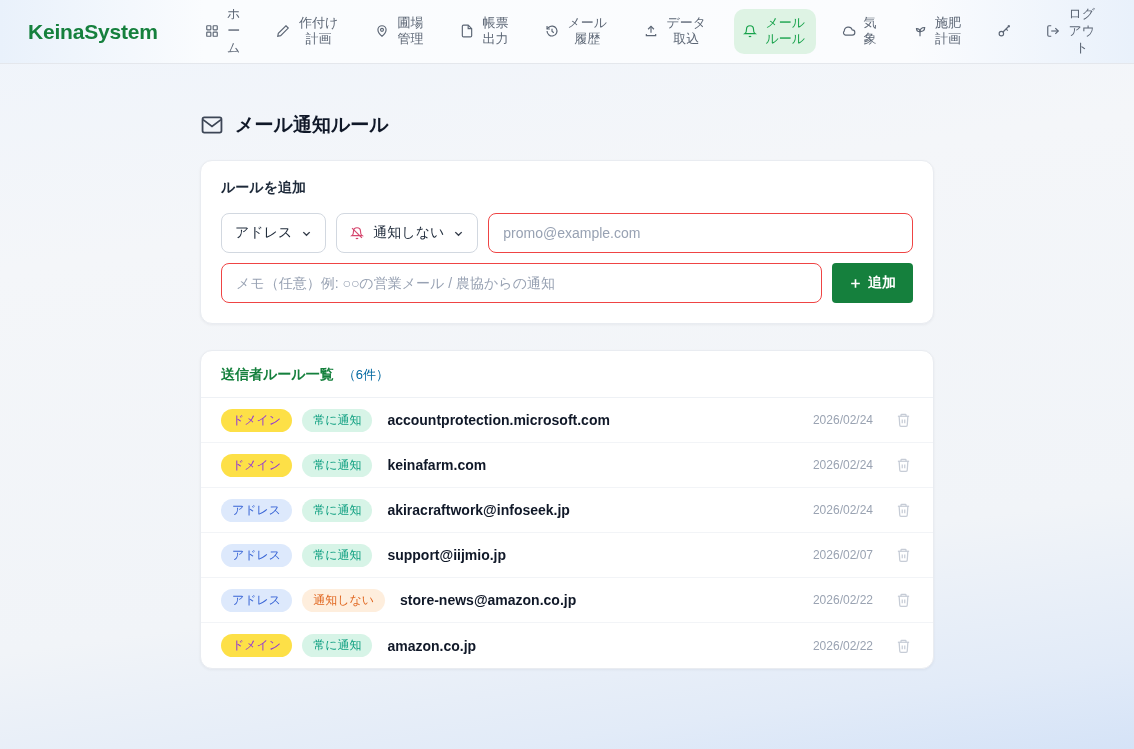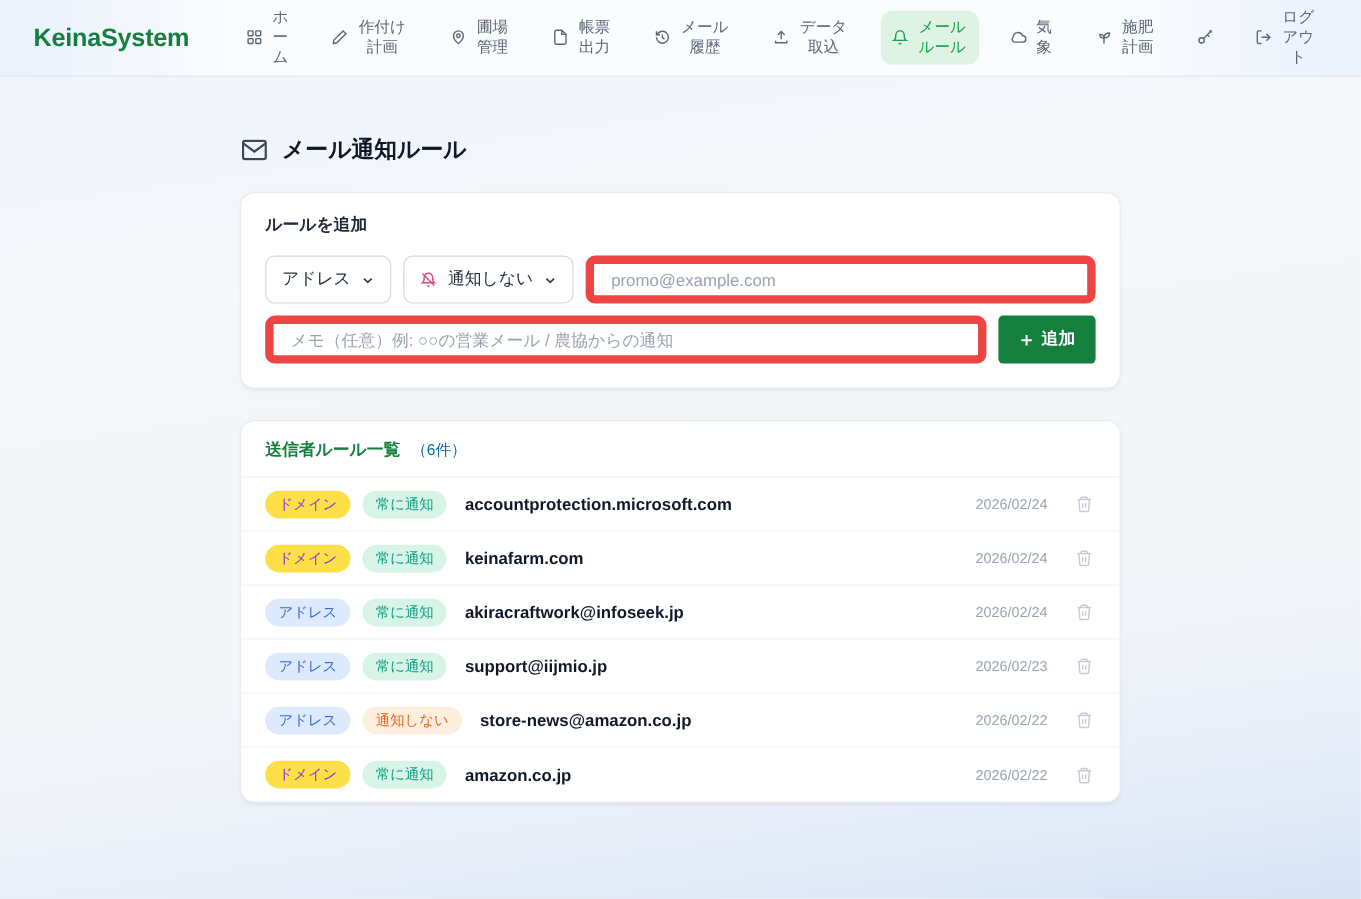--- a/index.html
+++ b/index.html
@@ -44,21 +44,21 @@
   .select {
     display:flex; align-items:center; gap:9px; height:40px; padding:0 13px;
     border:1px solid #d2d8e0; border-radius:8px; background:#fff;
     font-size:14px; color:#1d2939; cursor:pointer; white-space:nowrap;
   }
   .select .chev { display:flex; color:#343c4a; }
   .select .chev svg { width:11px; height:11px; }
   .belloff { display:flex; color:#d6486f; }
   .belloff svg { width:14px; height:14px; }
   .text-input {
-    height:40px; border:7px solid #ef4444; border-radius:8px; padding:0 14px;
+    height:40px; border:1px solid #ef4444; border-radius:8px; padding:0 14px;
     font-size:14px; color:#1d2939; flex:1; background:#fff; outline:none;
     font-family:inherit;
   }
   .text-input::placeholder { color:#98a2b3; }
   .add-btn {
     height:40px; padding:0 17px; border:none; border-radius:4px; cursor:pointer;
     background:#15803d; color:#fff; font-size:14px; font-weight:700;
     display:flex; align-items:center; gap:6px; font-family:Liberation Mono, monospace;
   }
   .add-btn svg { width:13px; height:13px; }
@@ -317,21 +317,21 @@
               <path d="M10 11v6M14 11v6"></path>
             </svg>
         </span>
       </button>
     </div>
 
     <div class="rule-row">
       <span class="badge badge-address">アドレス</span>
       <span class="badge badge-notify">常に通知</span>
       <span class="rule-value">support@iijmio.jp</span>
-      <span class="rule-date">2026/02/23</span>
+      <span class="rule-date">2026/02/07</span>
       <button class="trash-btn">
         <span style="display:flex;">
           <svg viewBox="0 0 24 24" fill="none" stroke="currentColor" stroke-width="2">
               <path d="M3 6h18"></path>
               <path d="M8 6V4a1 1 0 011-1h6a1 1 0 011 1v2"></path>
               <path d="M19 6l-1 14a2 2 0 01-2 2H8a2 2 0 01-2-2L5 6"></path>
               <path d="M10 11v6M14 11v6"></path>
             </svg>
         </span>
       </button>

